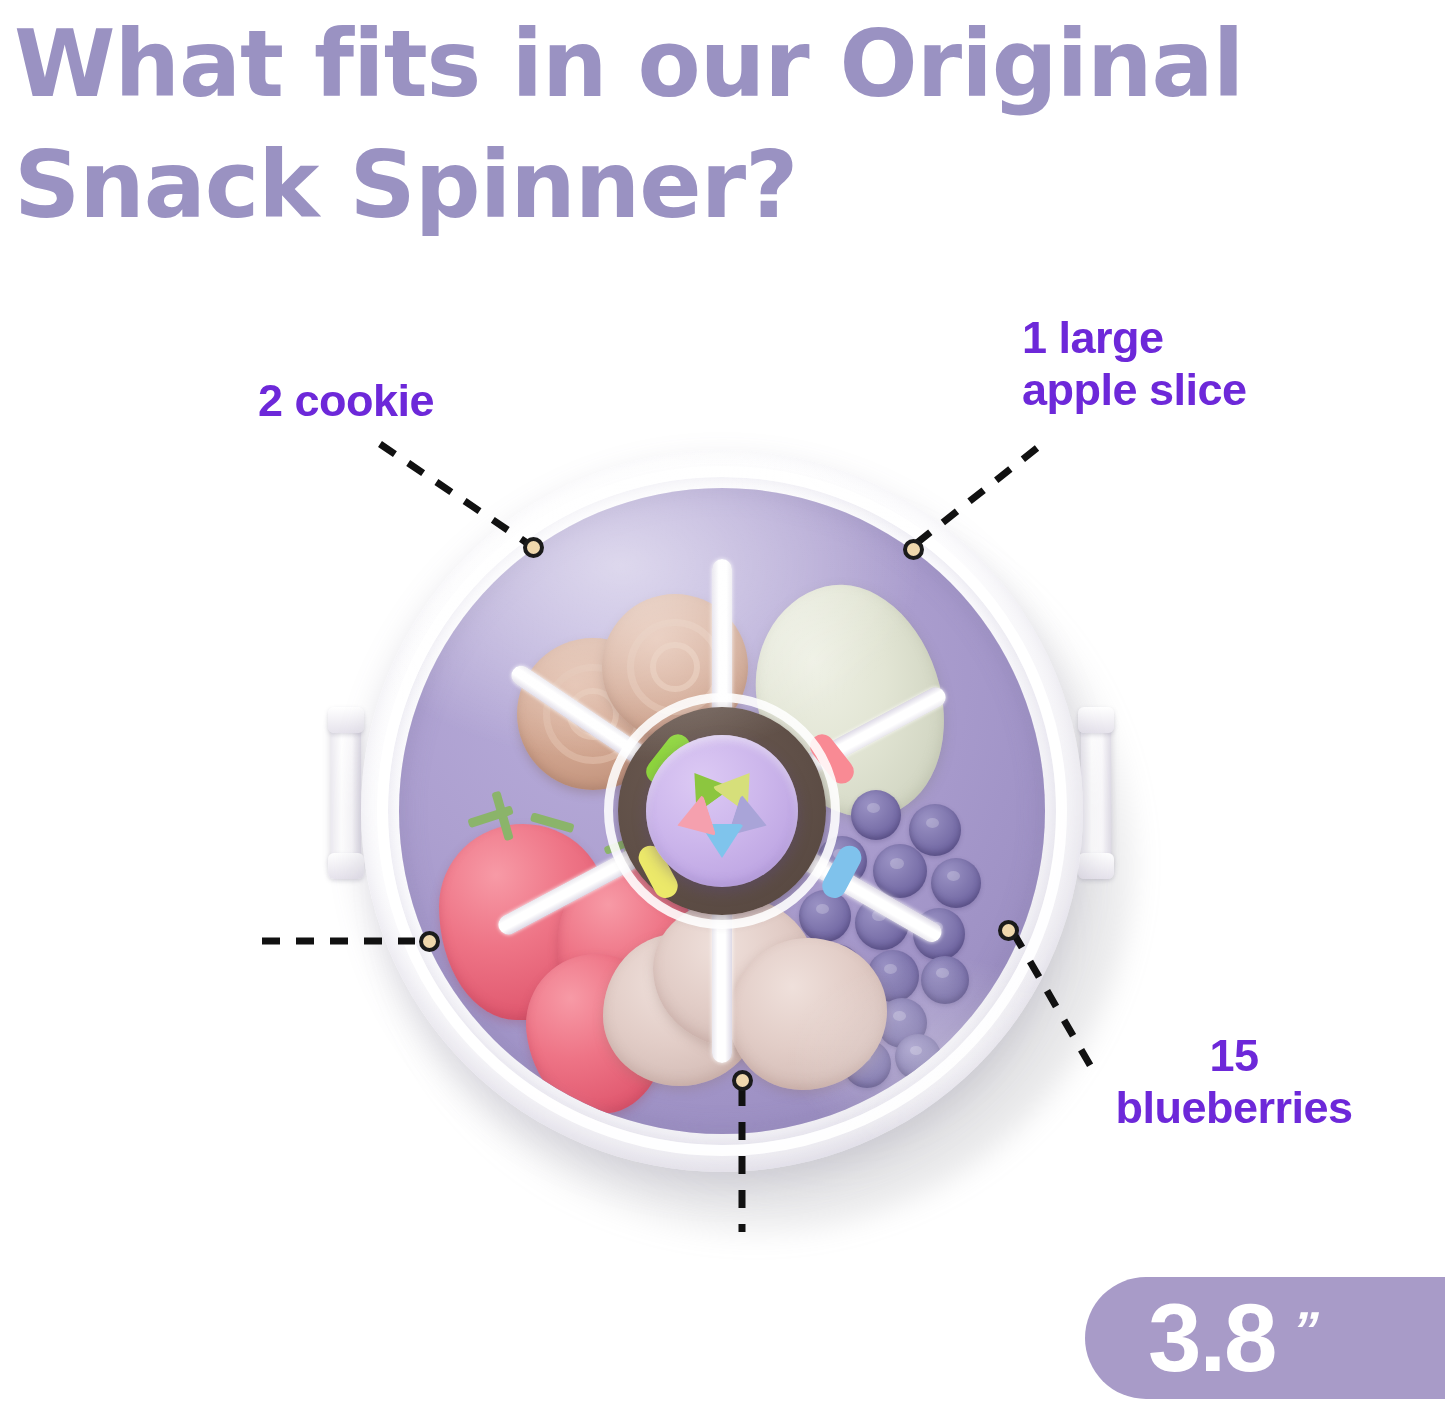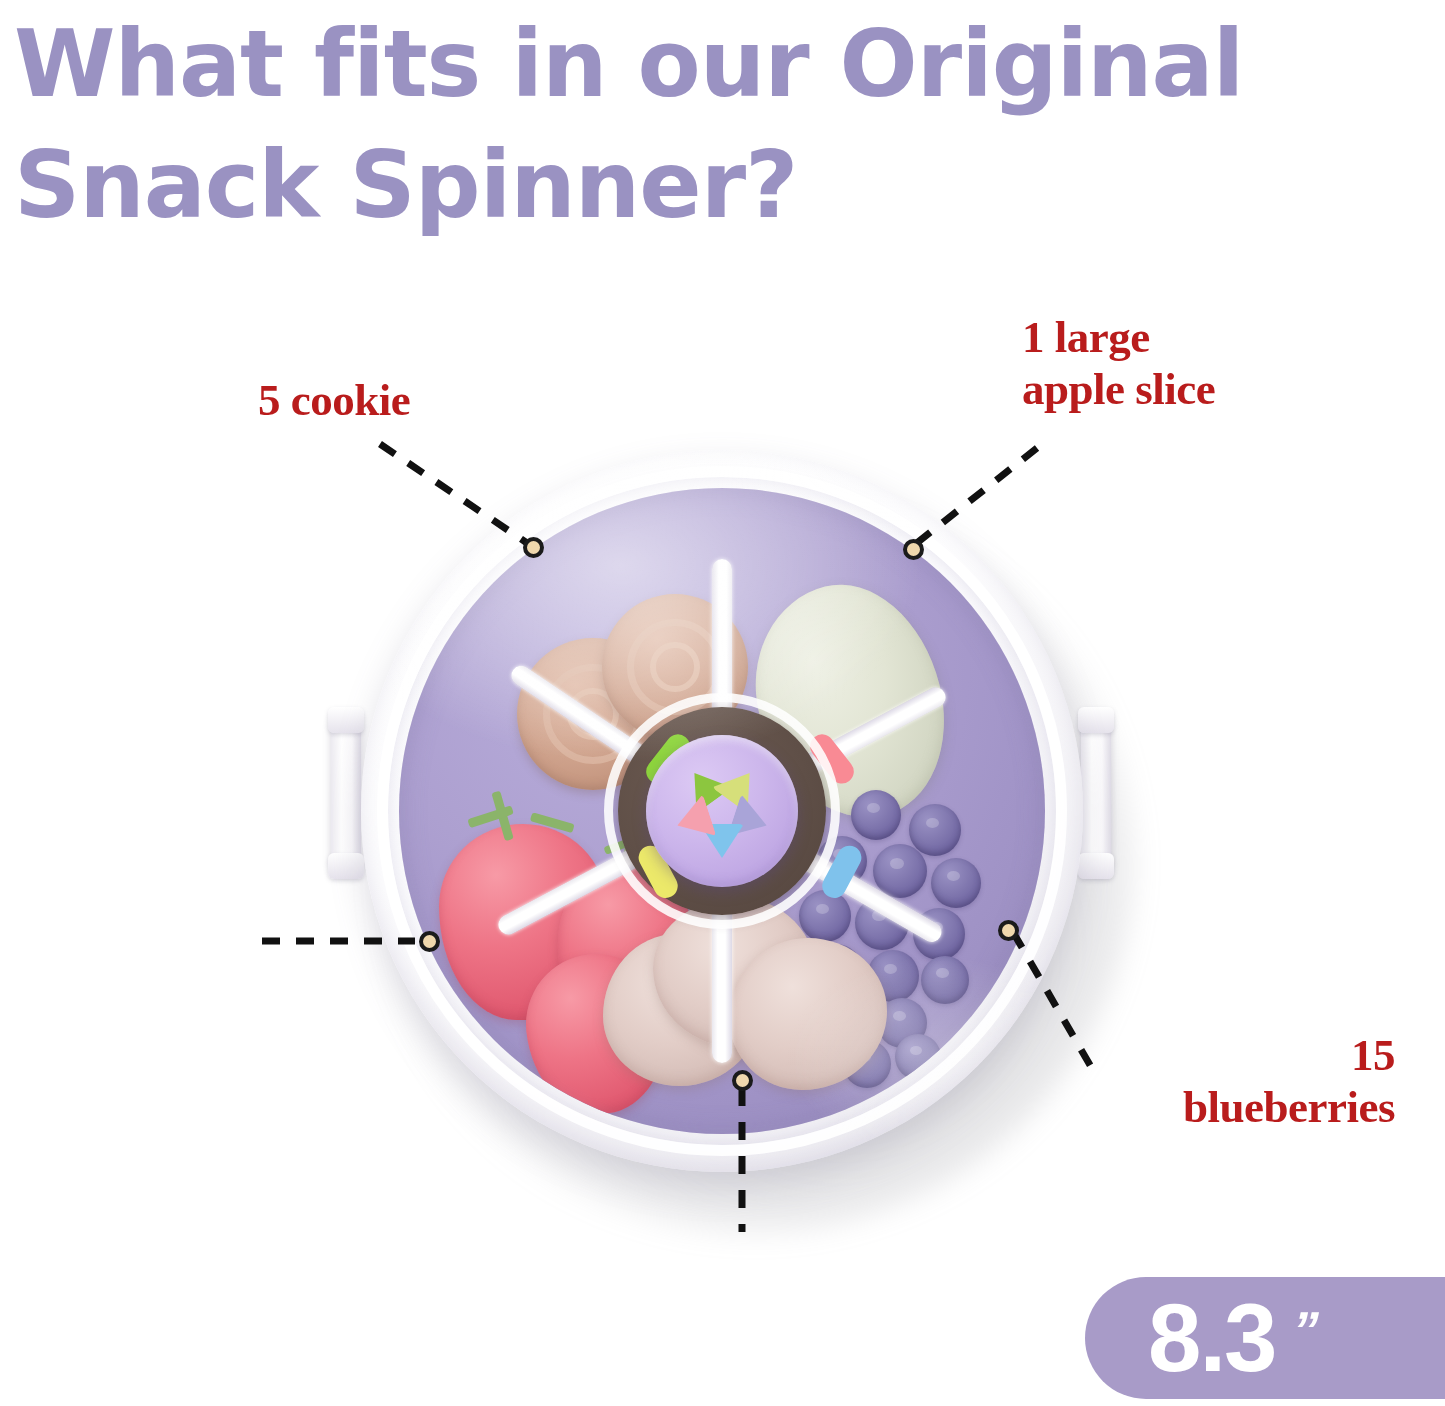--- a/index.html
+++ b/index.html
@@ -19,32 +19,32 @@
     font-size:92px;line-height:1.32;
     font-weight:700;
     color:#9a92c2;
     letter-spacing:-1px;
     white-space:pre-line;
   }
 
   
   .label{
     position:absolute;
-    font-family:Liberation Serif, serif;
+    font-family:Liberation Sans, sans-serif;
     font-weight:700;
-    color:#b91c1c;
+    color:#6d28d9;
     font-size:45px;
     line-height:1.15;
     letter-spacing:-0.5px;
     white-space:pre-line;
   }
   .lbl-cookie{left:258px;top:375px;}
   .lbl-apple{left:1022px;top:312px;}
   .lbl-strawberry{left:4px;top:915px;}
-  .lbl-blueberries{left:1027px;top:1030px;width:368px;text-align:right;}
+  .lbl-blueberries{left:1050px;top:1030px;width:368px;text-align:center;}
   .lbl-puffs{left:548px;top:1250px;}
 
   
   .badge{
     position:absolute;left:1085px;top:1277px;
     width:400px;height:122px;
     background:#a89bc8;
     border-radius:61px 0 0 61px;
     display:flex;align-items:center;
     box-sizing:border-box;
@@ -297,24 +297,24 @@
       <path d="M 742 1088 L 742 1232"></path>
     </g>
   </svg>
 
   <div class="dot" style="left:523px;top:537px;"></div>
   <div class="dot" style="left:903px;top:539px;"></div>
   <div class="dot" style="left:419px;top:931px;"></div>
   <div class="dot" style="left:998px;top:920px;"></div>
   <div class="dot" style="left:732px;top:1070px;"></div>
 
-  <div class="label lbl-cookie">5 cookie</div>
+  <div class="label lbl-cookie">2 cookie</div>
   <div class="label lbl-apple">1 large
 apple slice</div>
   <div class="label lbl-blueberries">15
 blueberries</div>
 
   <div class="badge">
-    <span class="badge-num">8.3</span>
+    <span class="badge-num">3.8</span>
     <span class="badge-unit">”</span>
   </div>
 
 </div>
 
 </body></html>

